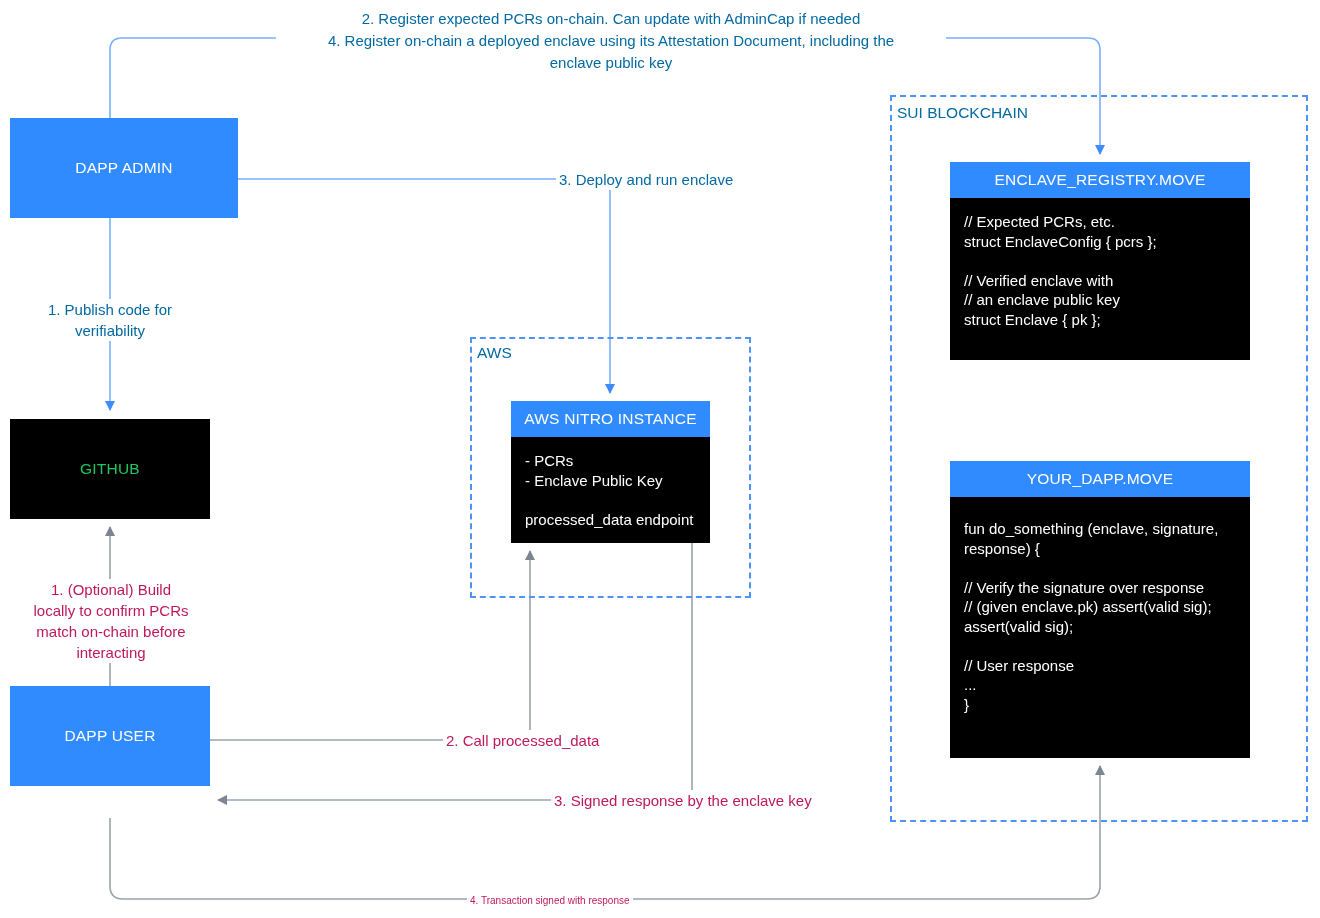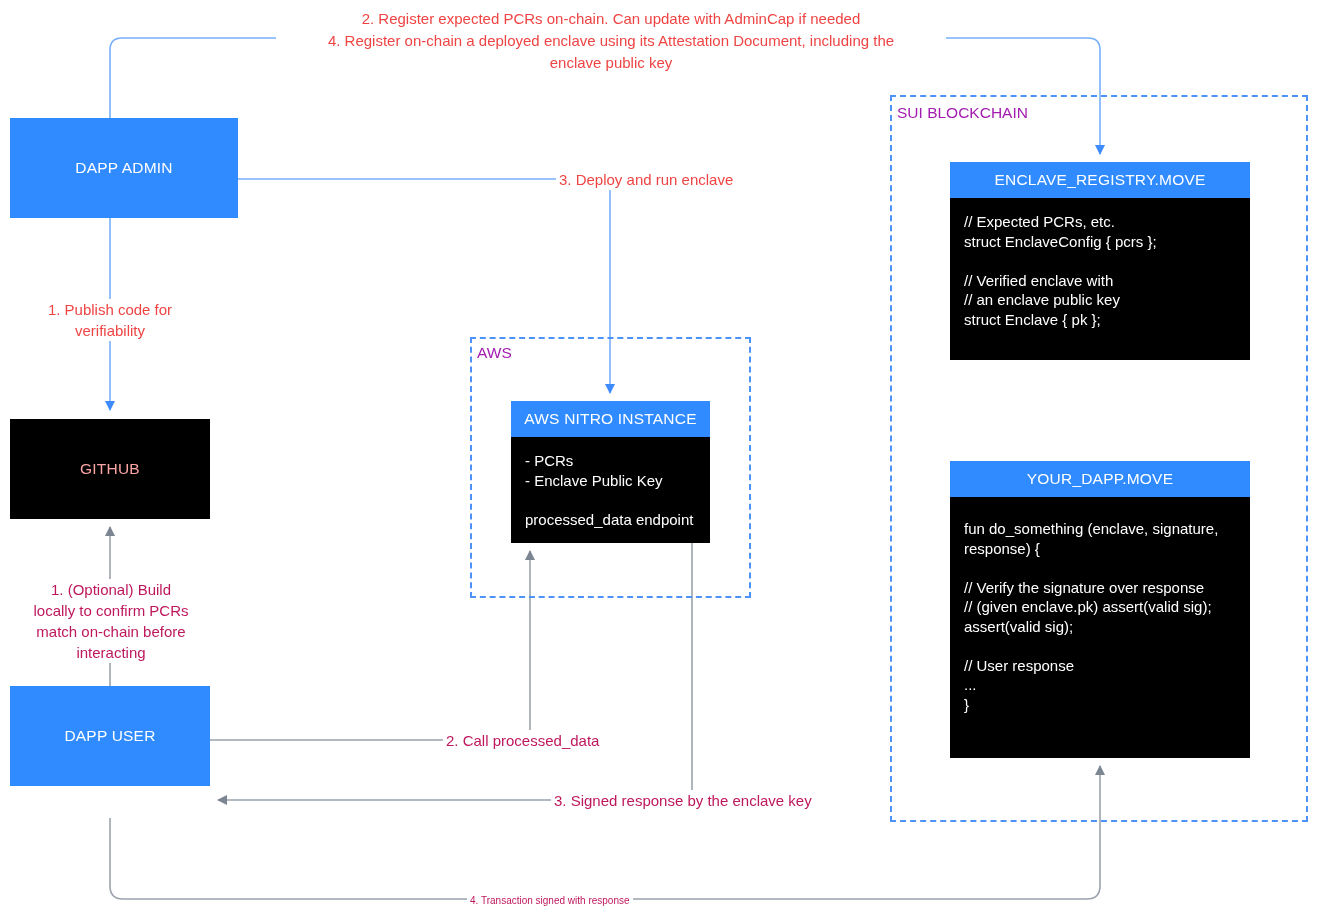--- a/index.html
+++ b/index.html
@@ -40,21 +40,21 @@
     background: #2f8bff;
     color: #ffffff;
     display: flex;
     align-items: center;
     justify-content: center;
     font-size: 15.5px;
     letter-spacing: 0.2px;
   }
   .box-black {
     background: #000000;
-    color: #fca5a5;
+    color: #22c55e;
   }
   .hdr {
     background: #2f8bff;
     color: #ffffff;
     display: flex;
     align-items: center;
     justify-content: center;
     font-size: 15.5px;
     letter-spacing: .2px;
     height: 36px;
@@ -70,37 +70,37 @@
   }
   
   .group {
     position: absolute;
     border: 2px dashed #4d93f7;
     box-sizing: border-box;
     background: transparent;
   }
   .group-label {
     position: absolute;
-    color: #a21caf;
+    color: #0369a1;
     font-size: 15.5px;
     background: #ffffff;
     padding: 0 4px 0 3px;
     white-space: nowrap;
   }
   
   .elabel {
     position: absolute;
     font-size: 15px;
     line-height: 21px;
     white-space: pre;
     background: #ffffff;
     padding: 0 3px;
     box-sizing: border-box;
   }
-  .elabel.blue { color: #ef4444; }
+  .elabel.blue { color: #0369a1; }
   .elabel.gray { color: #be185d; }
   .elabel.center { text-align: center; }
   .elabel.small { font-size: 10px; }
 </style>
 </head>
 <body>
 
 <div id="canvas">
 
   <svg class="edges" viewBox="0 0 1320 918" xmlns="http://www.w3.org/2000/svg">

